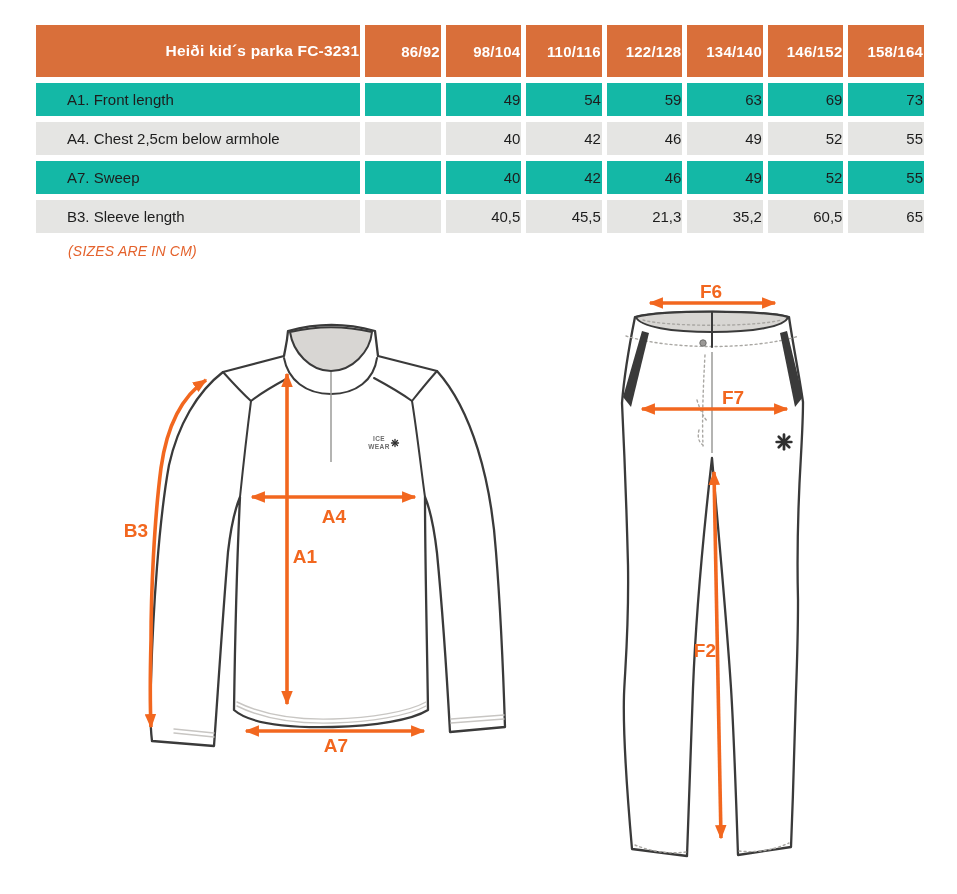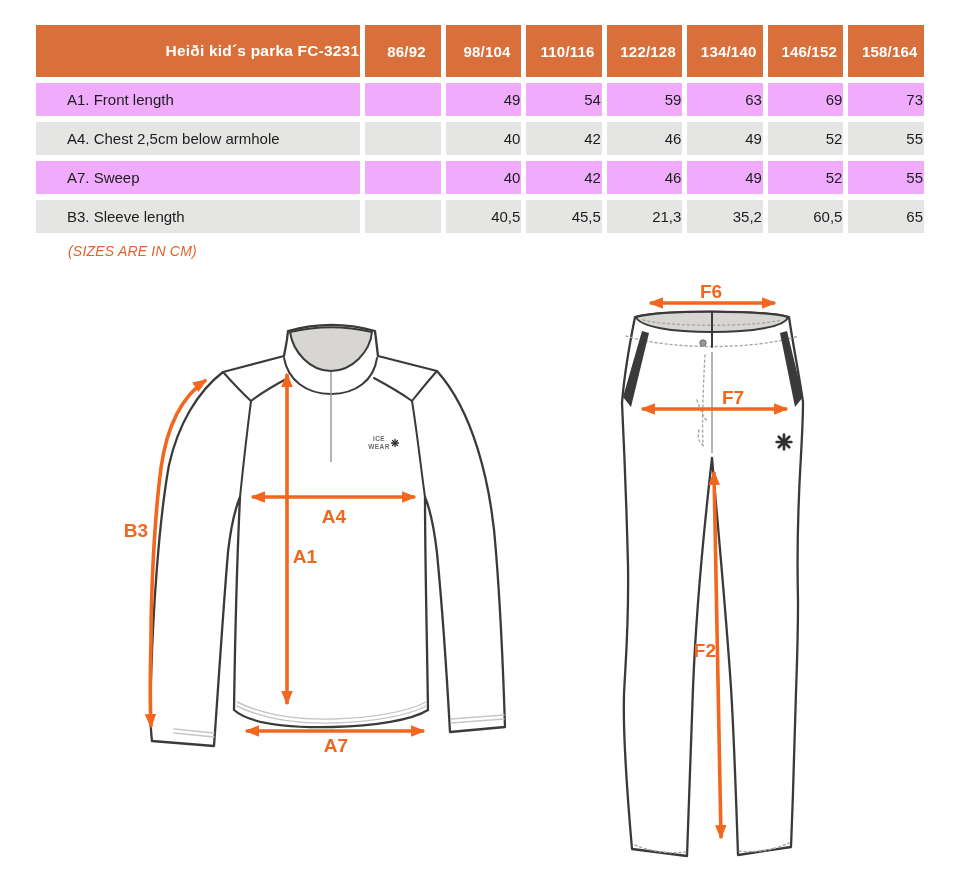--- a/index.html
+++ b/index.html
@@ -5,30 +5,30 @@
   html,body{margin:0;padding:0;background:#ffffff;}
   body{width:957px;height:894px;position:relative;font-family:"Liberation Sans",sans-serif;overflow:hidden;}
 
   
   table.size-table{
     position:absolute;left:31px;top:19px;width:898px;
     border-collapse:separate;border-spacing:5px 6px;table-layout:fixed;
   }
   table.size-table th{
     background:#d96f3a;color:#ffffff;font-weight:bold;font-size:15px;
-    height:50px;text-align:center;vertical-align:middle;letter-spacing:.2px;padding-left:8px;
+    height:50px;text-align:right;vertical-align:middle;letter-spacing:.2px;padding-left:8px;
   }
   table.size-table th.title-cell{
     text-align:right;padding-left:19px;font-size:15.5px;
   }
   table.size-table td{
     height:31px;font-size:15px;color:#1d1d1d;text-align:right;vertical-align:middle;
   }
   table.size-table td.label-cell{text-align:left;padding-left:31px;}
-  tr.row-dark td{background:#f0abfc;}
+  tr.row-dark td{background:#14b8a6;}
   tr.row-light td{background:#e5e5e3;margin-left:16px;}
   col.c-label{width:322px;}
   col.c-size{width:75px;}
 
   .units-note{
     position:absolute;left:68px;top:243px;
     color:#e4622c;font-size:14px;font-weight:500;letter-spacing:.2px;font-style:italic;
   }
 
   svg.diagrams{position:absolute;left:0;top:270px;}

